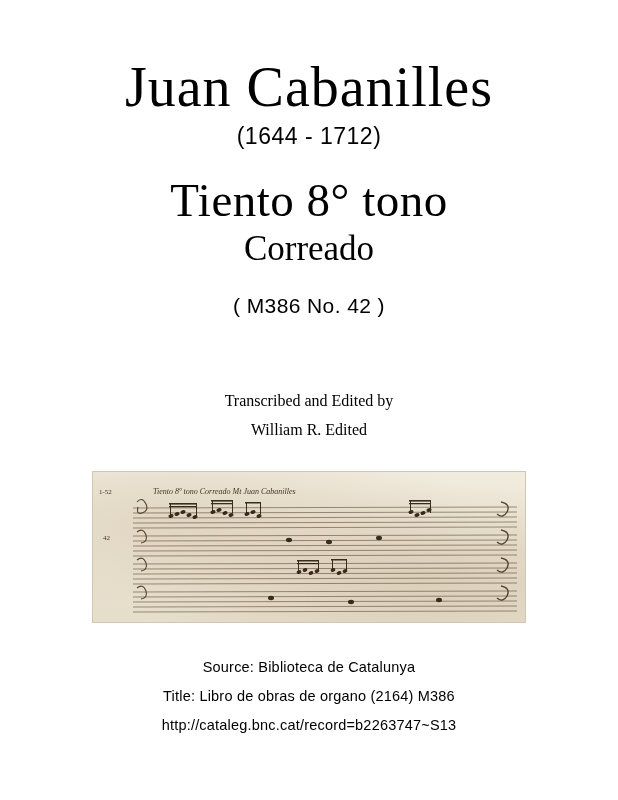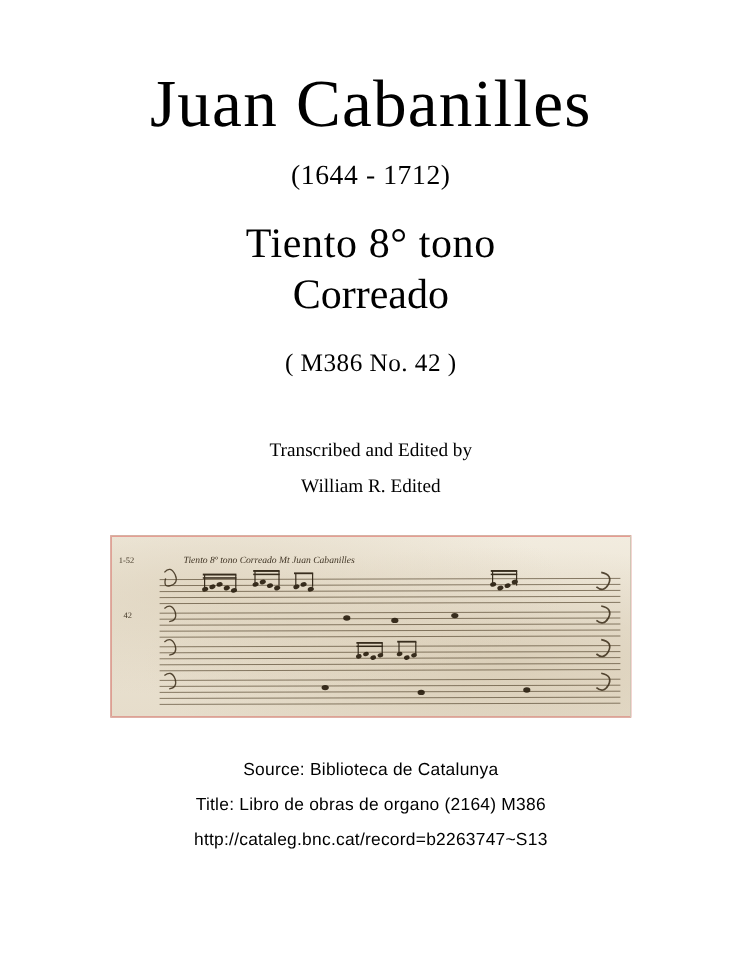--- a/index.html
+++ b/index.html
@@ -27,51 +27,51 @@
     margin-top: 58px;
     font-family: "Liberation Serif", serif;
     font-size: 56px;
     line-height: 1.05;
     letter-spacing: 1px;
     font-weight: 400;
     text-align: right;
     white-space: nowrap;
   }
   .dates {
-    margin-top: 16px;
+    margin-top: 6px;
     font-size: 23px;
     letter-spacing: 0.5px;
     text-align: center;
-    font-family: Liberation Serif, serif;
+    font-family: Liberation Sans, sans-serif;
   }
   .title {
     margin-top: 26px;
-    font-size: 35px;
+    font-size: 47px;
     line-height: 1.05;
     letter-spacing: 0.5px;
     text-align: center;
     font-family: "Liberation Serif", serif;
     white-space: nowrap;
   }
   .subtitle {
     margin-top: 6px;
     font-size: 35px;
     line-height: 1.05;
     text-align: right;
     font-family: "Liberation Serif", serif;
   }
   .catalog {
     margin-top: 26px;
     font-size: 21px;
     letter-spacing: 0.4px;
     text-align: center;
-    font-family: Liberation Serif, serif;
+    font-family: Liberation Sans, sans-serif;
   }
   .credits {
-    margin-top: 46px;
+    margin-top: 68px;
     text-align: center;
     font-size: 16px;
     line-height: 1.85;
     font-family: "Liberation Serif", serif;
   }
   .credit-line {
     display: block;
   }
   .manuscript {
     margin-top: 26px;

